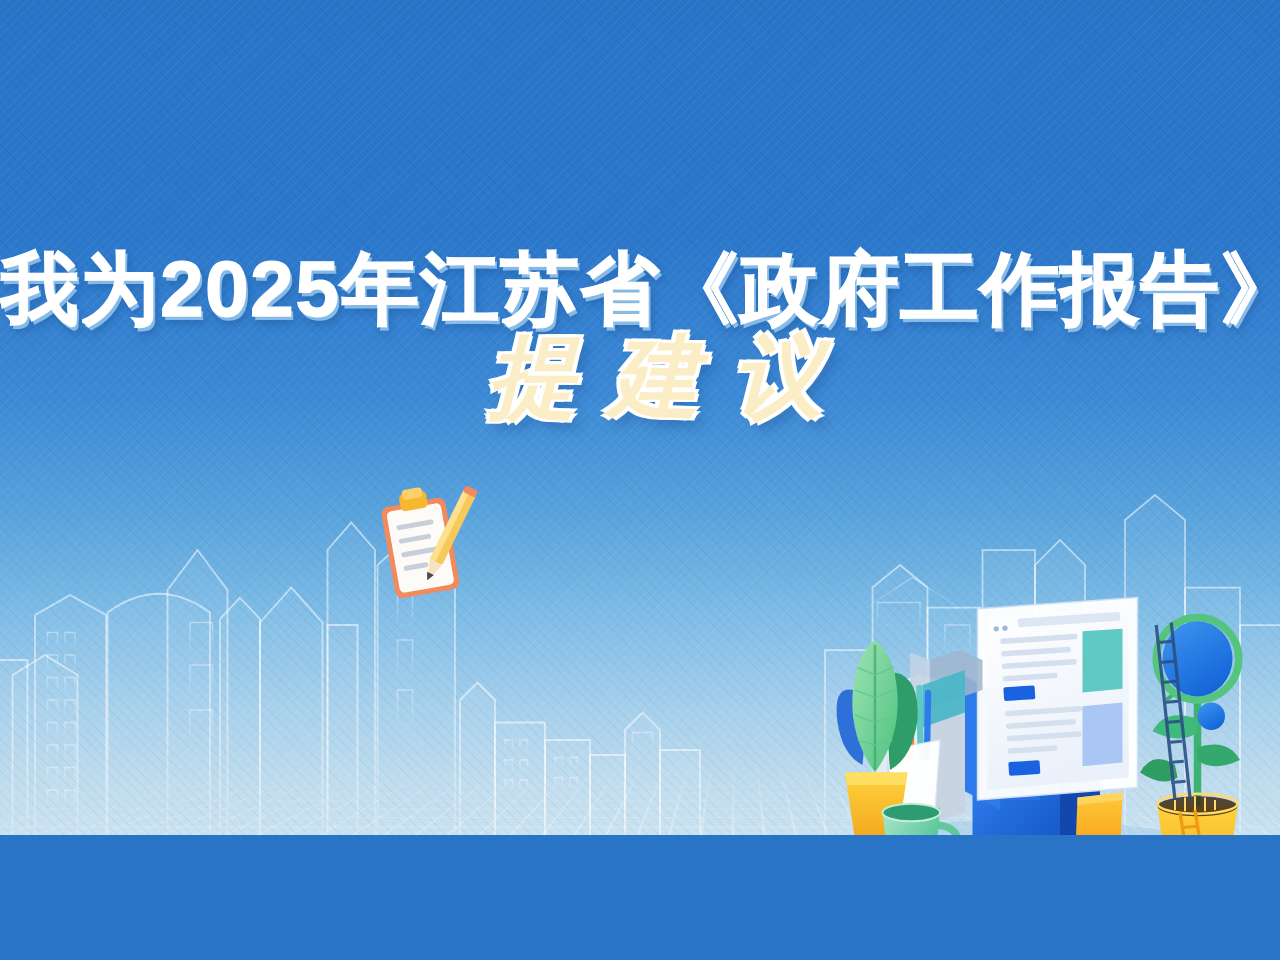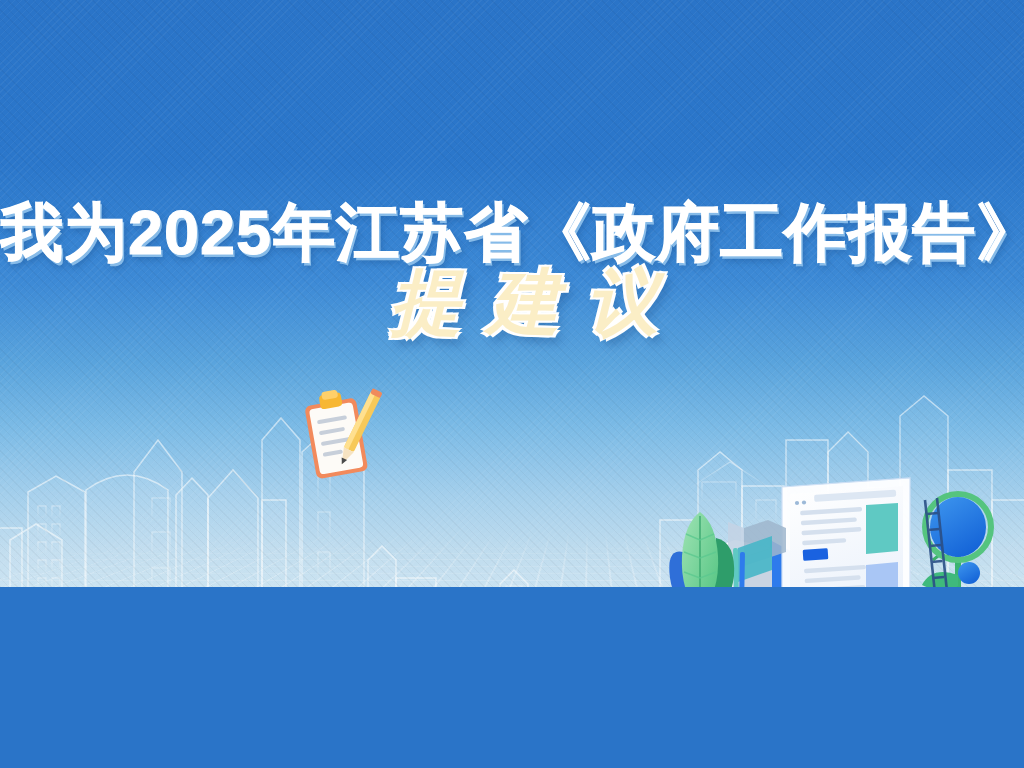--- a/index.html
+++ b/index.html
@@ -7,21 +7,21 @@
   html, body {
     width: 1024px; height: 768px;
     overflow: hidden;
     font-family: "Liberation Sans", "DejaVu Sans", sans-serif;
     background: #2a74c8;
   }
 
   .banner {
     position: relative;
     width: 1024px;
-    height: 587px;
+    height: 668px;
     overflow: hidden;
     background: linear-gradient(180deg,
         #2a74c8 0%,
         #2b77cb 28%,
         #3d8ad6 48%,
         #5aa4dd 62%,
         #7cbbe6 73%,
         #a6d0ec 85%,
         #bfdcee 94%,
         #c9e2f1 100%);

